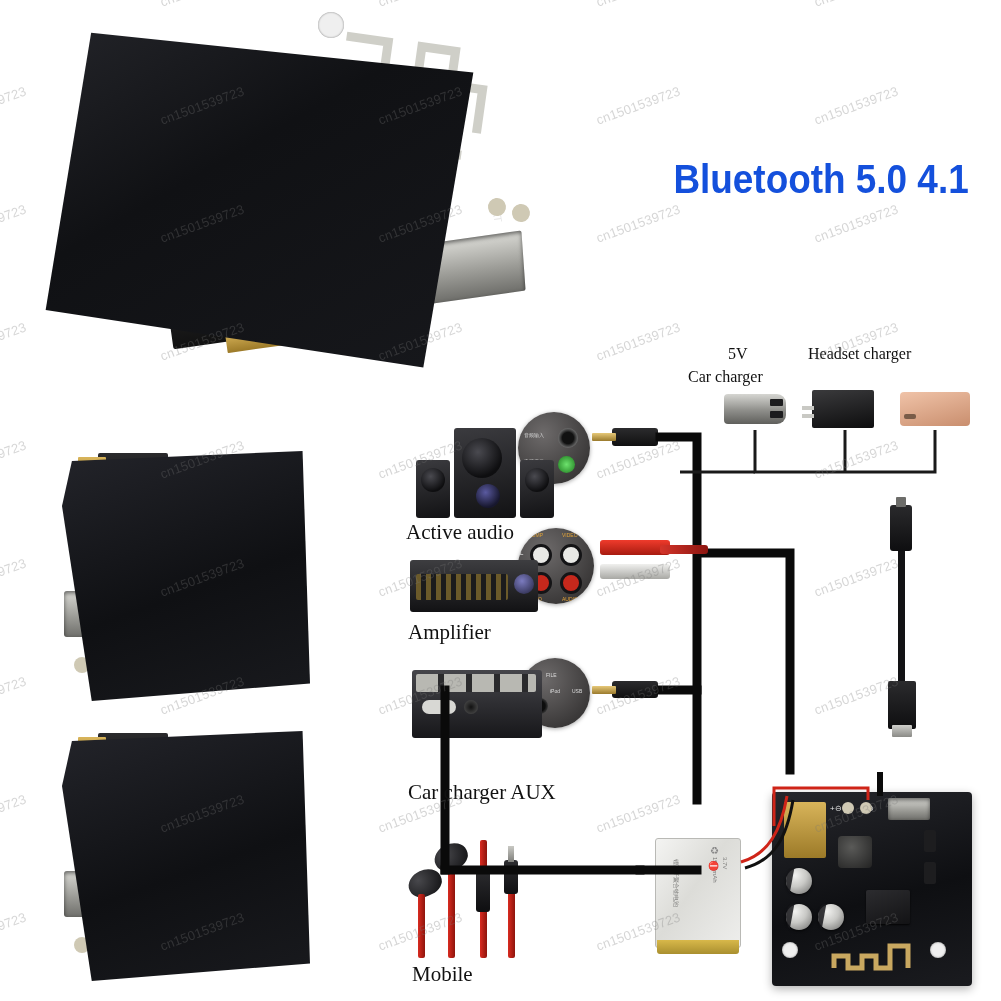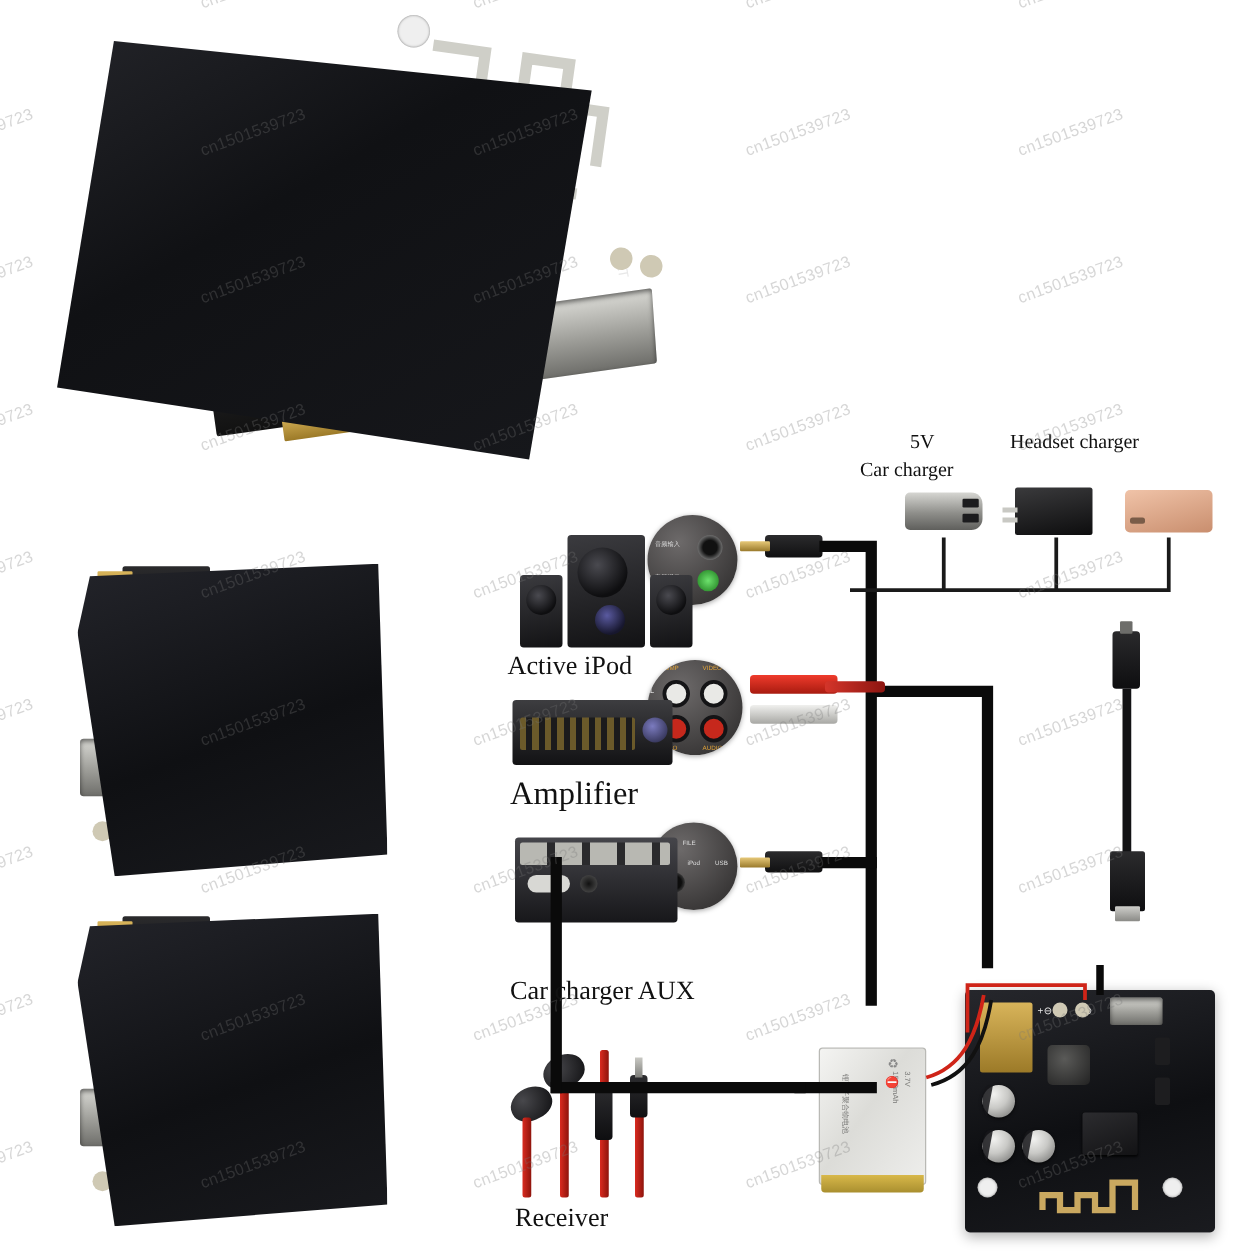--- a/index.html
+++ b/index.html
@@ -294,21 +294,21 @@
     <div class="spk-cone" style="left:111px;top:48px;width:24px;height:24px;"></div>
   </div>
   <div class="circle-callout" style="left:518px;top:412px;width:72px;height:72px;">
     <div style="position:absolute;left:40px;top:16px;width:20px;height:20px;border-radius:50%;background:radial-gradient(circle,#111 40%,#6b6b6b 70%);"></div>
     <div style="position:absolute;left:40px;top:44px;width:17px;height:17px;border-radius:50%;background:radial-gradient(circle,#6de26d,#1d7a1d);"></div>
     <div style="position:absolute;left:6px;top:20px;font-size:5px;color:#d8d8d8;">音频输入</div>
     <div style="position:absolute;left:6px;top:46px;font-size:5px;color:#d8d8d8;">电源指示</div>
   </div>
   <div class="plug-body" style="left:612px;top:428px;width:46px;height:18px;border-radius:3px;"></div>
   <div class="plug-tip" style="left:592px;top:433px;width:24px;height:8px;"></div>
-  <div class="dlabel" style="left:406px;top:520px;font-size:21px;">Active iPod</div>
+  <div class="dlabel" style="left:406px;top:520px;font-size:21px;">Active audio</div>
 
   <div class="dev" style="left:410px;top:560px;width:128px;height:52px;">
     <div style="position:absolute;inset:0;background:linear-gradient(180deg,#3d3d40,#121214);border-radius:3px;"></div>
     <div style="position:absolute;left:6px;top:14px;width:92px;height:26px;background:repeating-linear-gradient(90deg,#6b5a2a 0 5px,#1b1b1c 5px 10px);border-radius:2px;"></div>
     <div style="position:absolute;left:104px;top:14px;width:20px;height:20px;border-radius:50%;background:radial-gradient(circle at 40% 35%,#7b7bbf,#22223d);"></div>
   </div>
   <div class="circle-callout" style="left:518px;top:528px;width:76px;height:76px;">
     <div style="position:absolute;left:12px;top:16px;width:22px;height:22px;border-radius:50%;background:#e9e9e6;border:3px solid #141416;"></div>
     <div style="position:absolute;left:42px;top:16px;width:22px;height:22px;border-radius:50%;background:#e9e9e6;border:3px solid #141416;"></div>
     <div style="position:absolute;left:12px;top:44px;width:22px;height:22px;border-radius:50%;background:#c6281c;border:3px solid #141416;"></div>
@@ -316,21 +316,21 @@
     <div style="position:absolute;left:2px;top:22px;font-size:6px;color:#fff;">L</div>
     <div style="position:absolute;left:2px;top:50px;font-size:6px;color:#fff;">R</div>
     <div style="position:absolute;left:10px;top:4px;font-size:5px;color:#e2a43a;">COMP</div>
     <div style="position:absolute;left:44px;top:4px;font-size:5px;color:#e2a43a;">VIDEO</div>
     <div style="position:absolute;left:8px;top:68px;font-size:5px;color:#e2a43a;">AUDIO</div>
     <div style="position:absolute;left:44px;top:68px;font-size:5px;color:#e2a43a;">AUDIO</div>
   </div>
   <div class="rca-red" style="left:600px;top:540px;width:70px;height:15px;"></div>
   <div class="rca-wht" style="left:600px;top:564px;width:70px;height:15px;"></div>
   <div style="position:absolute;left:660px;top:545px;width:48px;height:9px;background:linear-gradient(90deg,#d4352a,#8c1510);z-index:19;border-radius:3px;"></div>
-  <div class="dlabel" style="left:408px;top:620px;font-size:26px;">Amplifier</div>
+  <div class="dlabel" style="left:408px;top:620px;font-size:21px;">Amplifier</div>
 
   <div class="dev" style="left:412px;top:670px;width:130px;height:68px;">
     <div style="position:absolute;inset:0;background:linear-gradient(180deg,#45454a,#17171a);border-radius:3px;"></div>
     <div style="position:absolute;left:4px;top:4px;width:120px;height:18px;background:repeating-linear-gradient(90deg,#b8b8b2 0 22px,#2a2a2c 22px 28px);border-radius:2px;"></div>
     <div style="position:absolute;left:10px;top:30px;width:34px;height:14px;border-radius:7px;background:#d8d8d4;"></div>
     <div style="position:absolute;left:52px;top:30px;width:14px;height:14px;border-radius:50%;background:radial-gradient(circle,#111,#555);"></div>
   </div>
   <div class="circle-callout" style="left:520px;top:658px;width:70px;height:70px;">
     <div style="position:absolute;left:26px;top:14px;font-size:5px;color:#ddd;">FILE</div>
     <div style="position:absolute;left:10px;top:30px;font-size:5px;color:#ddd;">AUX</div>
@@ -346,21 +346,21 @@
     <div class="earbud" style="left:30px;top:4px;width:34px;height:26px;transform:rotate(-25deg);"></div>
     <div class="earbud" style="left:4px;top:30px;width:34px;height:26px;transform:rotate(-25deg);"></div>
     <div class="redcord" style="left:14px;top:54px;width:7px;height:64px;"></div>
     <div class="redcord" style="left:44px;top:30px;width:7px;height:88px;"></div>
     <div class="redcord" style="left:76px;top:0px;width:7px;height:118px;"></div>
     <div style="position:absolute;left:72px;top:28px;width:14px;height:44px;background:linear-gradient(180deg,#2d2d30,#0e0e10);border-radius:3px;"></div>
     <div class="redcord" style="left:104px;top:40px;width:7px;height:78px;"></div>
     <div style="position:absolute;left:100px;top:20px;width:14px;height:34px;background:linear-gradient(180deg,#2d2d30,#101012);border-radius:3px;"></div>
     <div style="position:absolute;left:104px;top:6px;width:6px;height:16px;background:linear-gradient(180deg,#c9c9c4,#7e7e7a);"></div>
   </div>
-  <div class="dlabel" style="left:412px;top:962px;font-size:21px;">Receiver</div>
+  <div class="dlabel" style="left:412px;top:962px;font-size:21px;">Mobile</div>
 
   <div class="dlabel" style="left:728px;top:345px;font-size:16px;">5V</div>
   <div class="dlabel" style="left:688px;top:368px;font-size:16px;">Car charger</div>
   <div class="dlabel" style="left:808px;top:345px;font-size:16px;">Headset charger</div>
 
   <div class="ccharger" style="left:724px;top:394px;width:62px;height:30px;">
     <div style="position:absolute;right:3px;top:5px;width:13px;height:7px;background:#1c1c1e;border-radius:1px;"></div>
     <div style="position:absolute;right:3px;top:17px;width:13px;height:7px;background:#1c1c1e;border-radius:1px;"></div>
   </div>
   <div class="mcharger" style="left:812px;top:390px;width:62px;height:38px;">
@@ -461,13 +461,16 @@
       <span class="wm" style="left: 376px; top: 806px;">cn1501539723</span>
       <span class="wm" style="left: 594px; top: 806px;">cn1501539723</span>
       <span class="wm" style="left: 812px; top: 806px;">cn1501539723</span>
       <span class="wm" style="left: -60px; top: 924px;">cn1501539723</span>
       <span class="wm" style="left: 158px; top: 924px;">cn1501539723</span>
       <span class="wm" style="left: 376px; top: 924px;">cn1501539723</span>
       <span class="wm" style="left: 594px; top: 924px;">cn1501539723</span>
       <span class="wm" style="left: 812px; top: 924px;">cn1501539723</span>
     </div>
 
+    <div class="headline bt-line">
+      <div class="bt-text" style="color: rgb(20, 80, 220);">Bluetooth 5.0 4.1</div>
+    </div>
   </div>
 
 </body></html>

